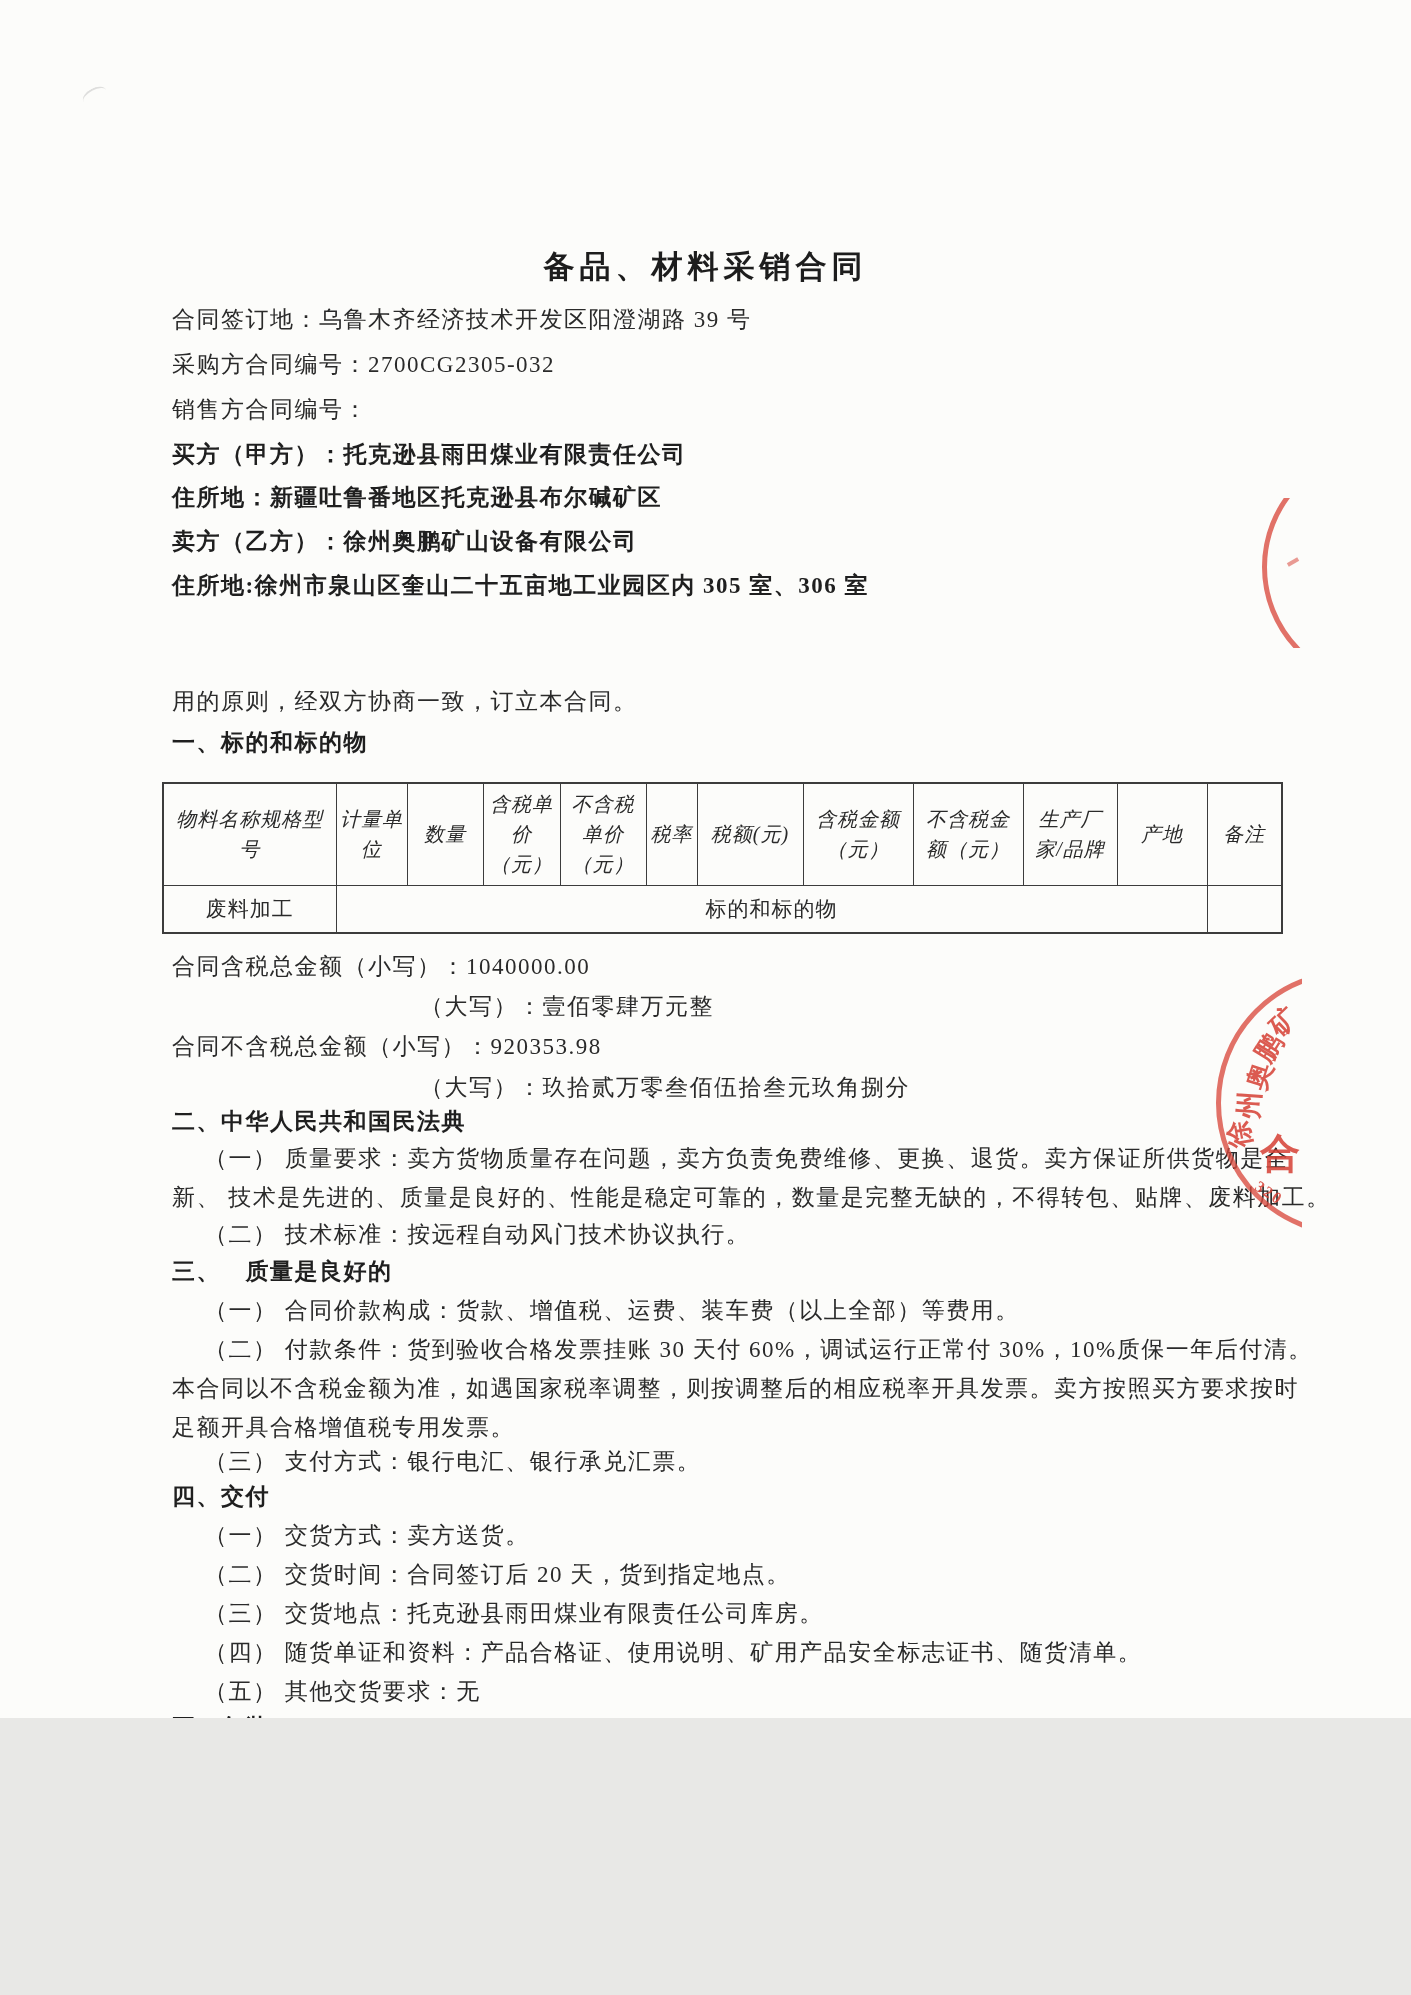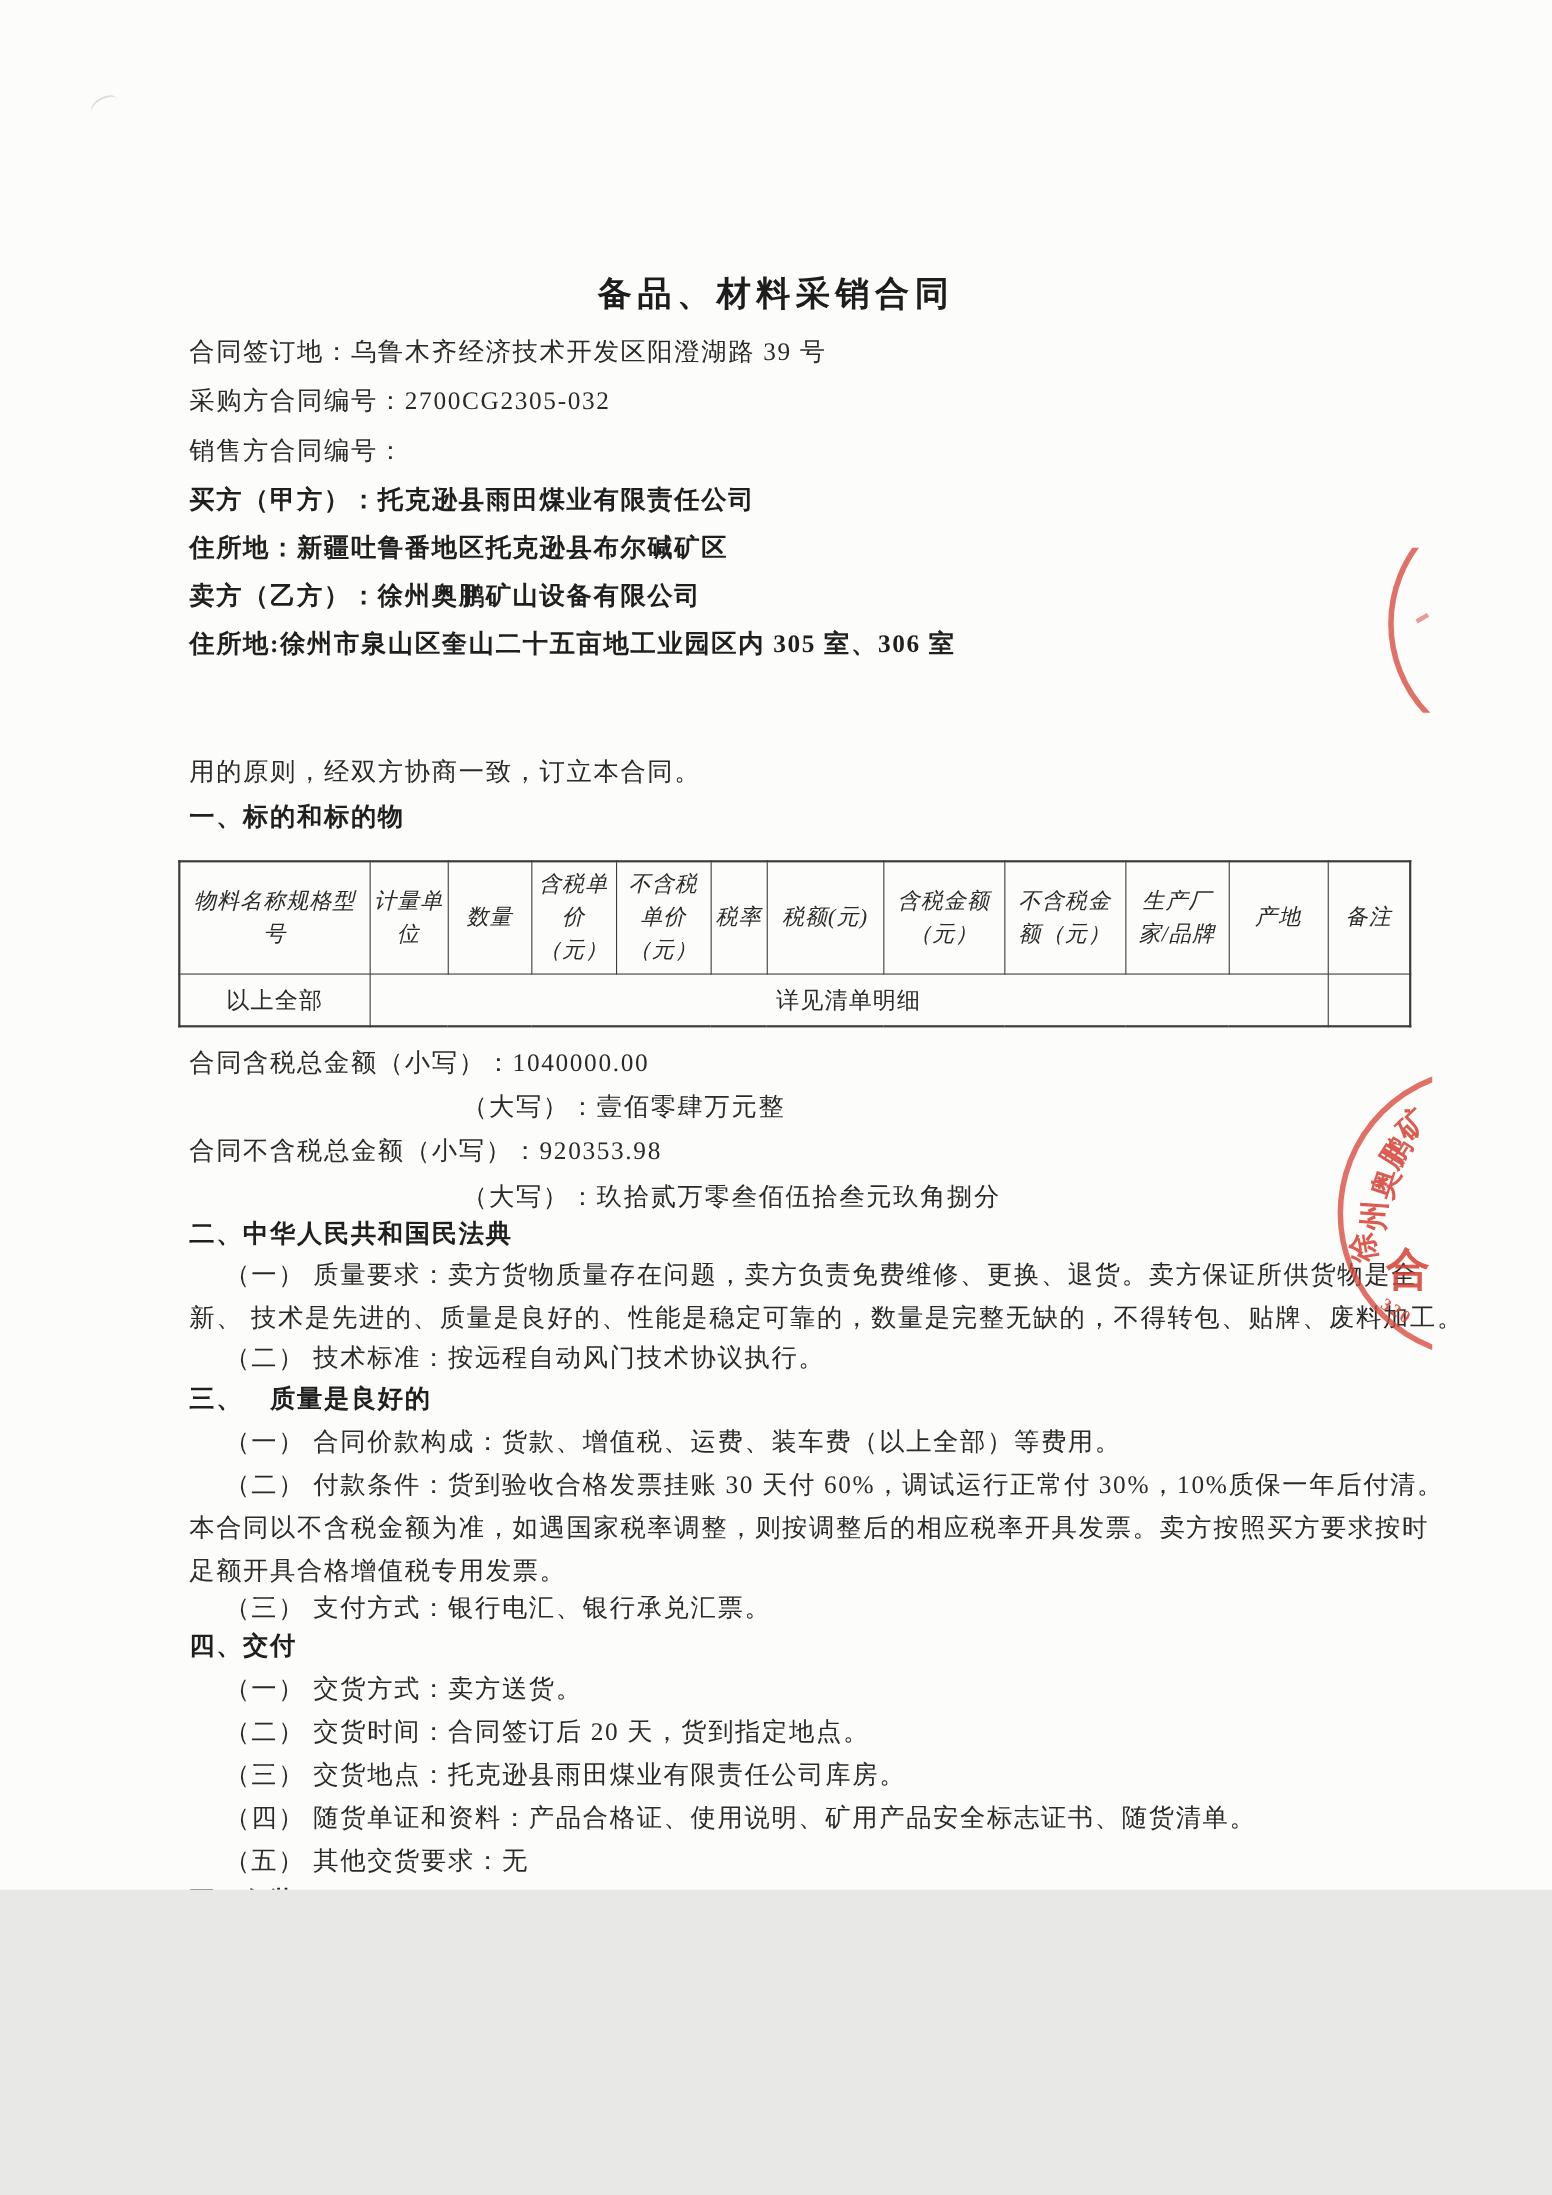--- a/index.html
+++ b/index.html
@@ -100,22 +100,22 @@
       <td>不含税单价（元）</td>
       <td>税率</td>
       <td>税额(元)</td>
       <td>含税金额（元）</td>
       <td>不含税金额（元）</td>
       <td>生产厂家/品牌</td>
       <td>产地</td>
       <td>备注</td>
     </tr>
     <tr class="datarow">
-      <td>以上全部</td>
-      <td colspan="10">详见清单明细</td>
+      <td>废料加工</td>
+      <td colspan="10">标的和标的物</td>
       <td></td>
     </tr>
   </tbody>
     </table>
 
   <div class="line" style="top:953px">合同含税总金额（小写）：1040000.00</div>
   <div class="line ind-big" style="top:993px">（大写）：壹佰零肆万元整</div>
   <div class="line" style="top:1033px">合同不含税总金额（小写）：920353.98</div>
   <div class="line ind-big" style="top:1074px">（大写）：玖拾贰万零叁佰伍拾叁元玖角捌分</div>
 

